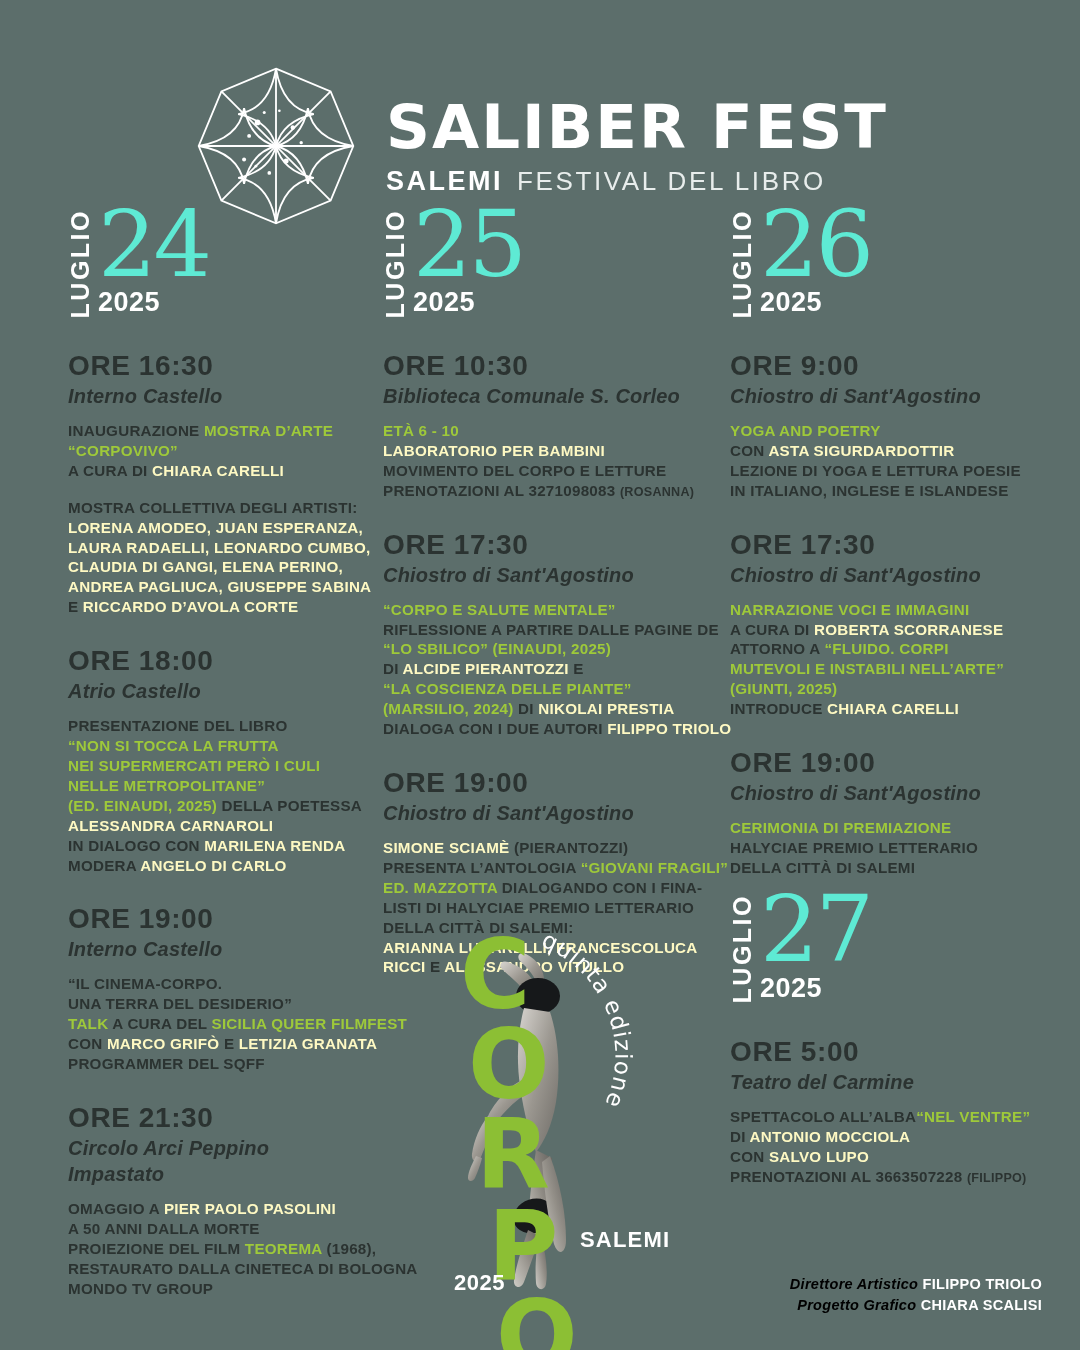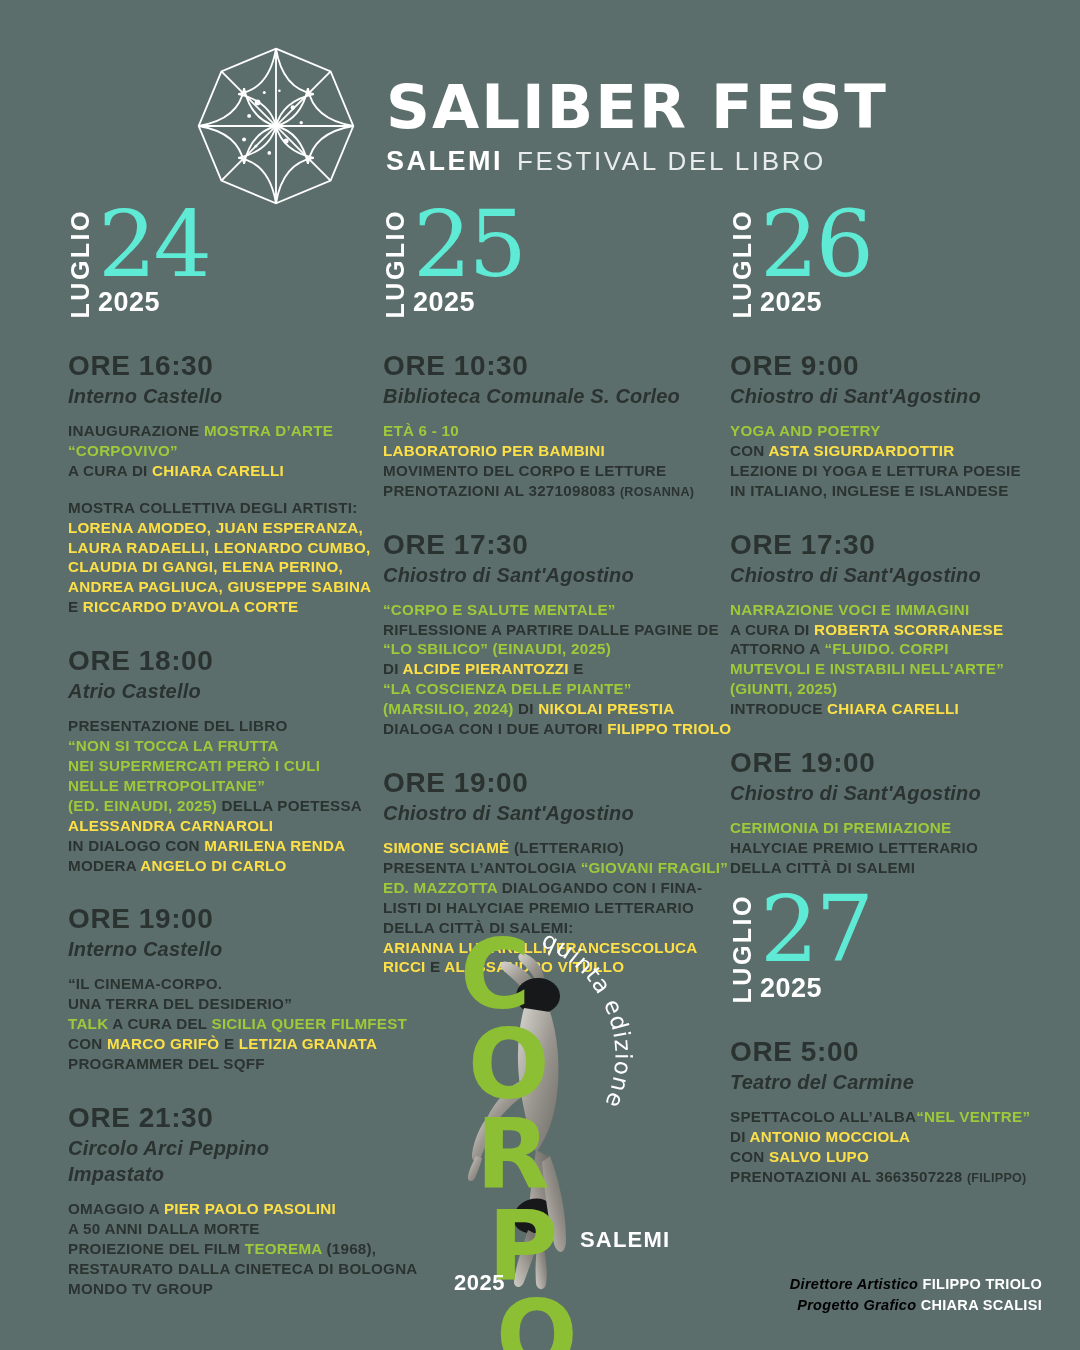--- a/index.html
+++ b/index.html
@@ -6,21 +6,21 @@
   html, body { width:1080px; height:1350px; }
   body {
     background:#5c6e6b;
     font-family:"Liberation Sans", sans-serif;
     color:#2b3331;
     overflow:hidden;
     position:relative;
   }
 
   
-  .header { display:flex; align-items:center; justify-content:center; gap:26px; padding-top:42px; }
+  .header { display:flex; align-items:center; justify-content:center; gap:26px; padding-top:62px; }
   .logo-mark { width:168px; height:168px; flex:0 0 auto; }
   .logo-text { display:flex; flex-direction:column; justify-content:center; }
   .fest-title {
     font-size:61px; font-weight:700; color:#ffffff;
     letter-spacing:2px; line-height:1; white-space:nowrap;
     font-family:"DejaVu Sans", sans-serif;
   }
   .fest-sub { display:flex; align-items:baseline; gap:14px; margin-top:9px; }
   .fest-sub .salemi { font-size:27px; font-weight:700; color:#fff; letter-spacing:2.5px; }
   .fest-sub .subtitle { font-size:26px; font-weight:400; color:#e8edec; letter-spacing:2.6px; }
@@ -52,21 +52,21 @@
   
   .event { margin-bottom:26px; }
   .ev-time { font-size:28px; font-weight:700; color:#2b3331; letter-spacing:0.6px; line-height:1.25; }
   .ev-venue {
     font-size:20px; font-weight:700; font-style:italic; color:#2b3331;
     letter-spacing:0.2px; line-height:1.3; margin-bottom:9px;
   }
   .ev-body { font-size:15.2px; line-height:1.31; font-weight:600; letter-spacing:0.25px;margin-top:12px; }
   .ev-body .ln { display:block; white-space:nowrap; }
   .d { color:#2b3331; }
-  .w { color:#fde047; }
+  .w { color:#fef9c3; }
   .g { color:#9ec93a; }
   .small { font-size:12.6px; }
 
   .gap { height:17px; }
 
   
   .artwork {
     position:absolute; left:432px; top:930px; width:240px; height:370px;
   }
   .corpo-letters {
@@ -230,21 +230,21 @@
           <span class="ln"><span class="d">DI </span><span class="w">ALCIDE PIERANTOZZI</span><span class="d"> E</span></span>
           <span class="ln"><span class="g">“LA COSCIENZA DELLE PIANTE”</span></span>
           <span class="ln"><span class="g">(MARSILIO, 2024) </span><span class="d">DI </span><span class="w">NIKOLAI PRESTIA</span></span>
           <span class="ln"><span class="d">DIALOGA CON I DUE AUTORI </span><span class="w">FILIPPO TRIOLO</span></span>
         </div>
       </div>
       <div class="event">
         <div class="ev-time">ORE 19:00</div>
         <div class="ev-venue">Chiostro di Sant'Agostino</div>
         <div class="ev-body">
-          <span class="ln"><span class="w">SIMONE SCIAMÈ </span><span class="d">(LETTERARIO)</span></span>
+          <span class="ln"><span class="w">SIMONE SCIAMÈ </span><span class="d">(PIERANTOZZI)</span></span>
           <span class="ln"><span class="d">PRESENTA L’ANTOLOGIA </span><span class="g">“GIOVANI FRAGILI”</span></span>
           <span class="ln"><span class="g">ED. MAZZOTTA </span><span class="d">DIALOGANDO CON I FINA-</span></span>
           <span class="ln"><span class="d">LISTI DI HALYCIAE PREMIO LETTERARIO</span></span>
           <span class="ln"><span class="d">DELLA CITTÀ DI SALEMI:</span></span>
           <span class="ln"><span class="w">ARIANNA LUCARELLI, FRANCESCOLUCA</span></span>
           <span class="ln"><span class="w">RICCI </span><span class="d">E </span><span class="w">ALESSANDRO VITULLO</span></span>
         </div>
       </div>
     </div>
   <div class="col col-3">

